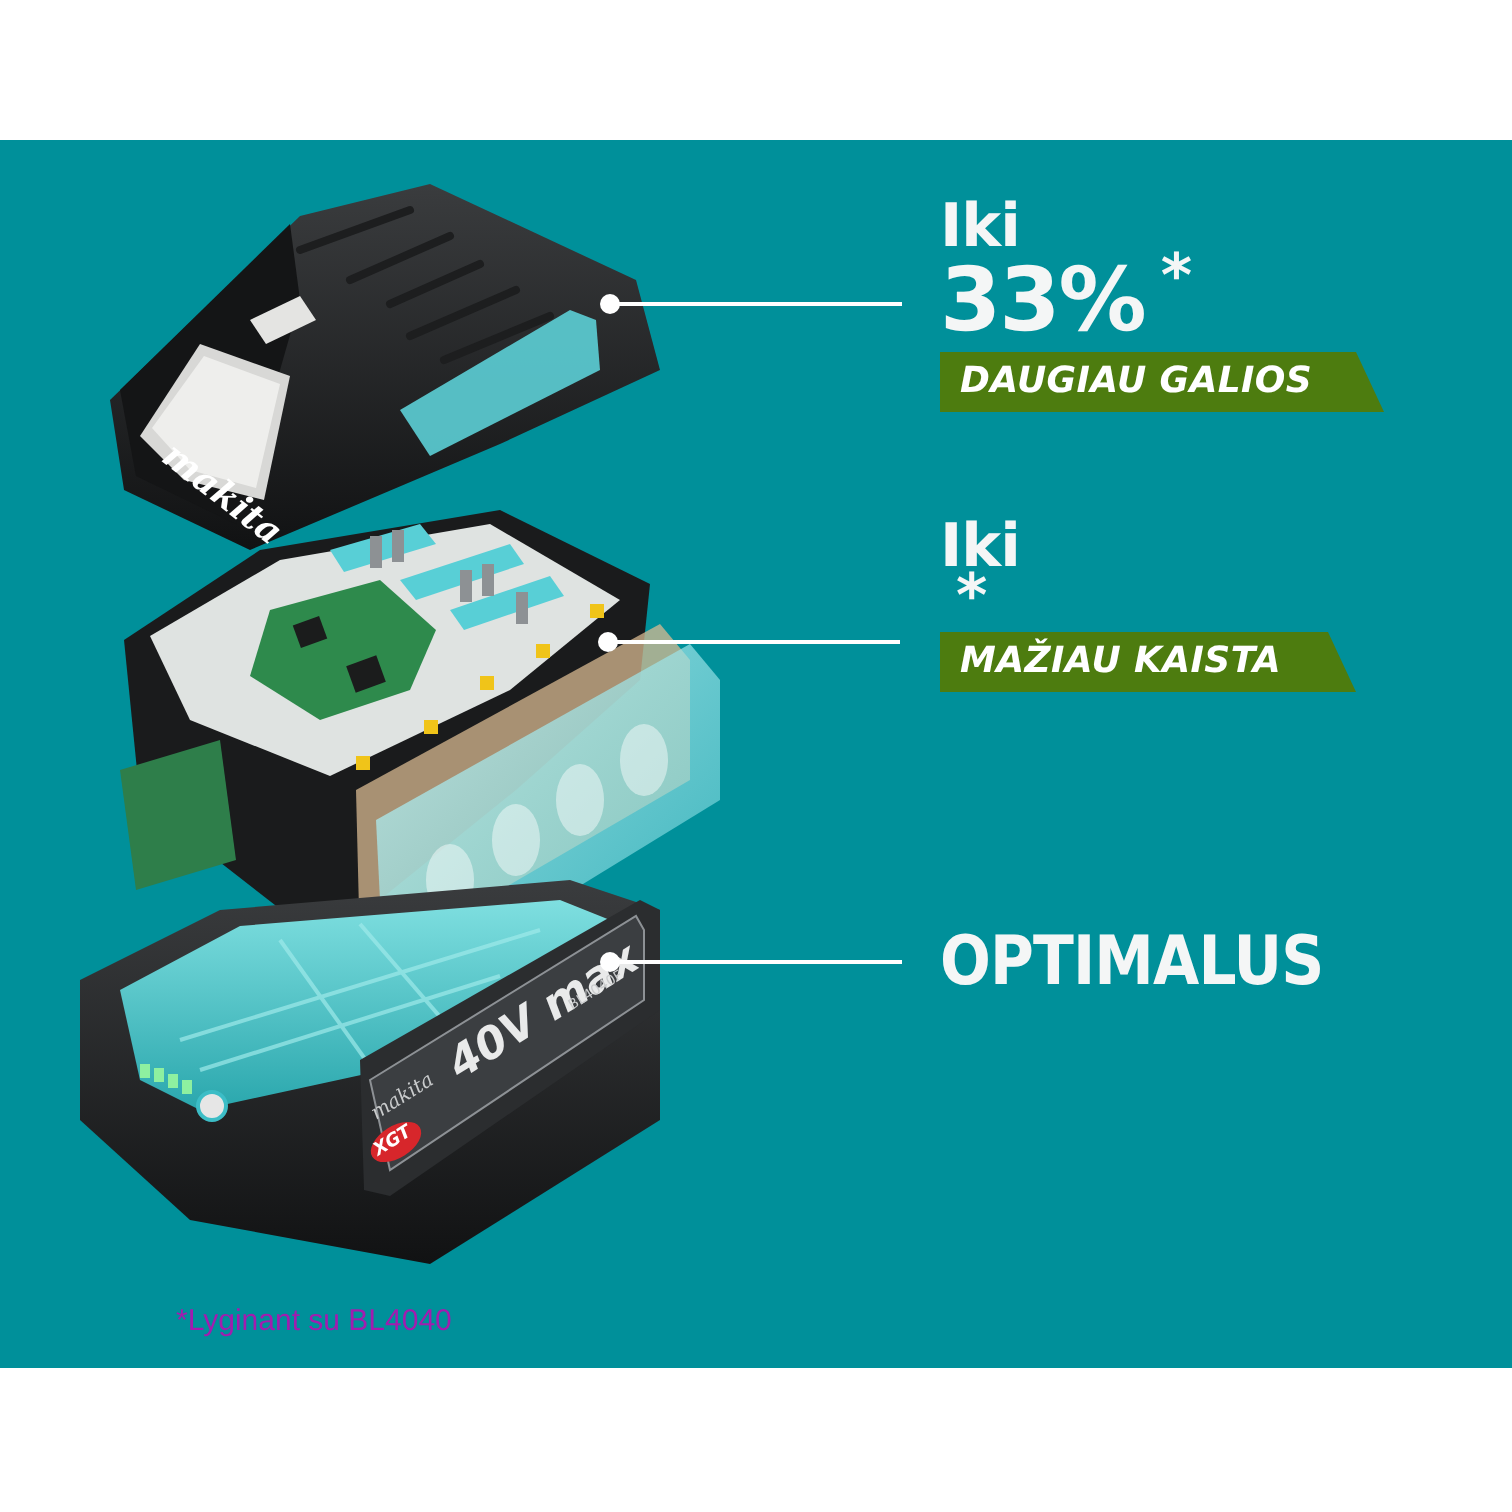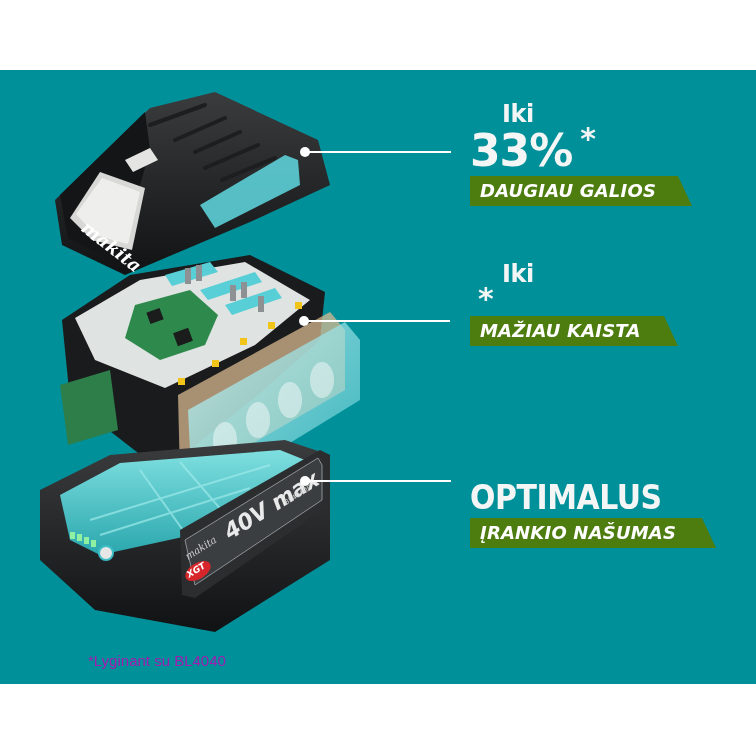--- a/index.html
+++ b/index.html
@@ -1,20 +1,20 @@
 <!DOCTYPE html>
 <html><head>
 <meta charset="utf-8">
 <style>
   html, body { margin:0; padding:0; background:#ffffff; }
   body { width:756px; height:756px; position:relative; overflow:hidden; font-family:"Liberation Sans", sans-serif; }
   .band { position:absolute; left:0; top:70px; width:756px; height:614px; background:#00909a; }
   .illus { position:absolute; left:0; top:70px; width:756px; height:614px; }
   .callout { position:absolute; left:470px; color:#f4f6f6; }
-  .iki { font-family:"DejaVu Sans", sans-serif; font-weight:bold; font-size:24px; line-height:28px; letter-spacing:-0.5px;margin-left:32px; }
+  .iki { font-family:"DejaVu Sans", sans-serif; font-weight:bold; font-size:30px; line-height:28px; letter-spacing:-0.5px; }
   .pct { font-family:"DejaVu Sans", sans-serif; font-weight:bold; font-size:44px; line-height:46px; letter-spacing:-1px; display:flex; align-items:flex-start; }
   .star { font-size:30px; line-height:30px; margin-left:8px; margin-top:-4px; }
   .banner { position:relative; display:inline-block; height:30px; line-height:30px; padding:0 30px 0 10px; color:#ffffff; font-family:"DejaVu Sans", sans-serif; font-weight:bold; font-style:italic; font-size:18px; letter-spacing:0.2px;
             background:#4d7c0f; clip-path:polygon(0 0, calc(100% - 14px) 0, 100% 100%, 0 100%); white-space:nowrap; }
   .big { font-family:"DejaVu Sans", sans-serif; font-weight:bold; font-size:34px; line-height:38px; letter-spacing:-0.5px; transform:scaleX(0.88); transform-origin:left; }
   .footnote { position:absolute; left:88px; top:652px; color:#a21caf; font-size:15px; font-family:"Liberation Sans", sans-serif; }
 </style>
 </head>
 <body>
 
@@ -134,18 +134,17 @@
 </div>
 
 <div class="callout" style="top:260px;">
   <div class="iki">Iki</div>
   <div class="pct">
       <span class="star">*</span>
   </div>
   <div class="banner" style="margin-top:2px; width:168px;">MAŽIAU KAISTA</div>
 </div>
 
-<div class="callout" style="top:478px;">
+<div class="callout" style="top:462px;">
   <div class="big">OPTIMALUS</div>
-  <div class="banner" style="margin-top:2px; width:206px;">ĮRANKIO NAŠUMAS</div>
 </div>
 
 <div class="footnote">*Lyginant su BL4040</div>
 
 </body></html>

